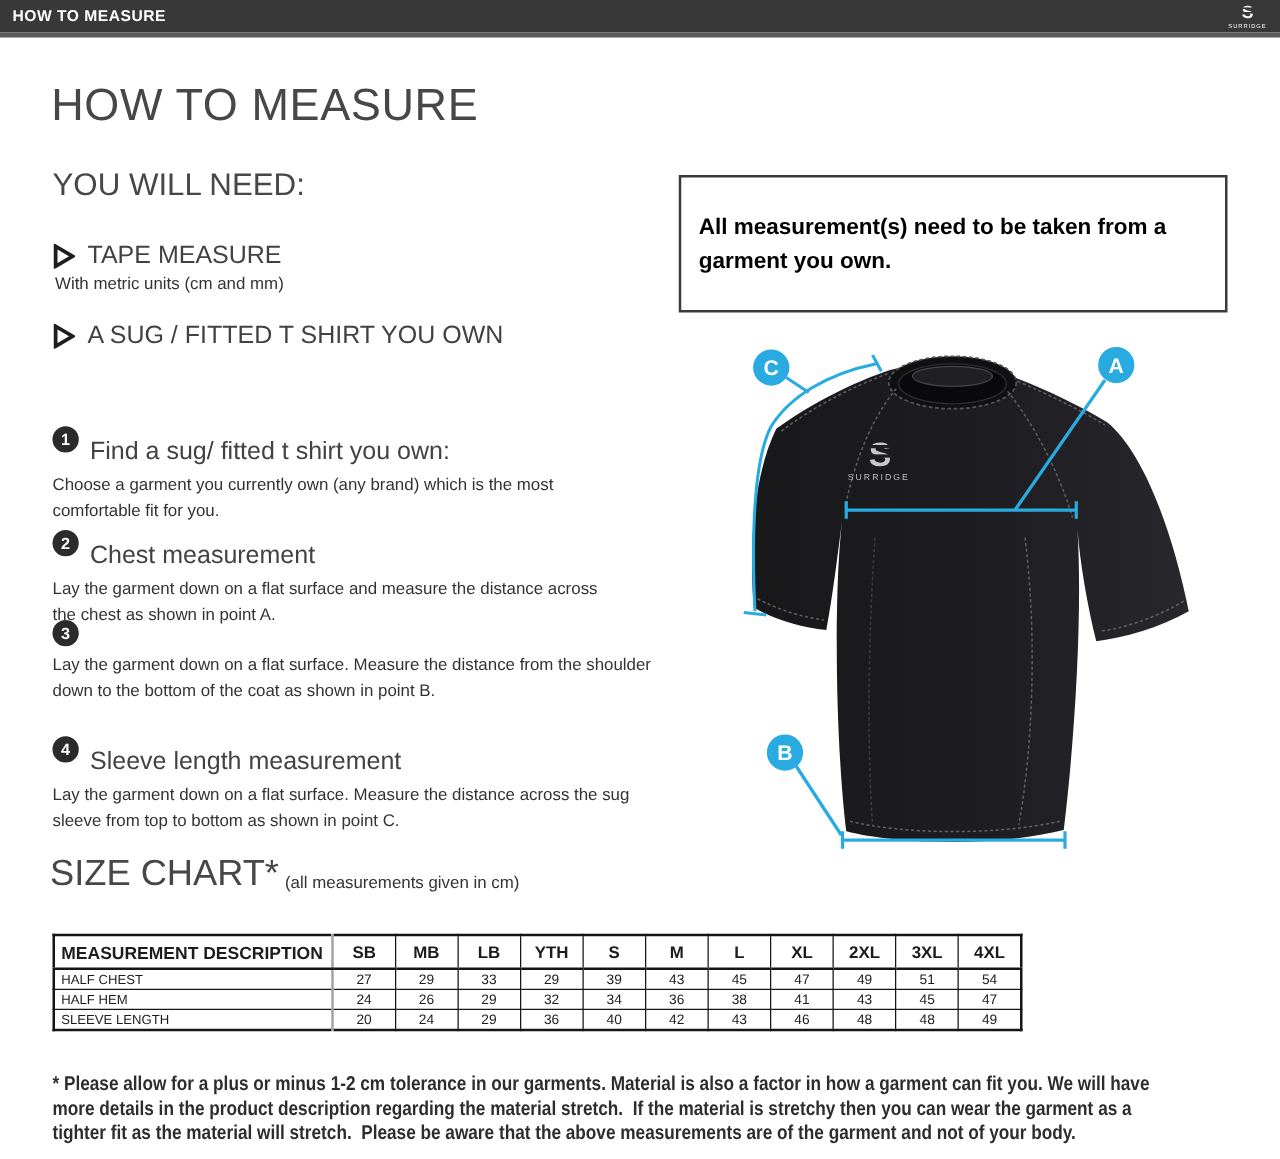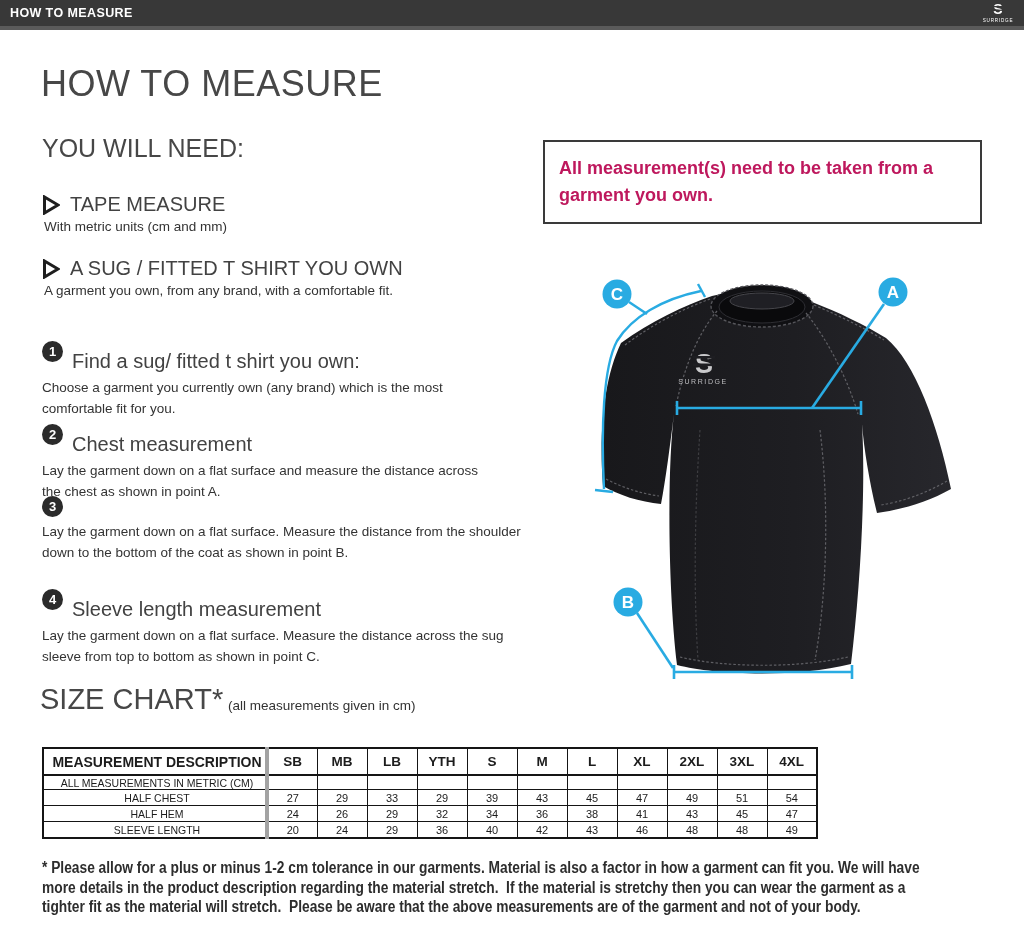--- a/index.html
+++ b/index.html
@@ -30,34 +30,34 @@
   #step-1{top:330px;} #step-2{top:413px;} #step-3{top:496px;} #step-4{top:578px;}
   .step-head{display:flex;align-items:center;gap:9px;}
   .step-num{width:21px;height:21px;border-radius:50%;background:#2b2b2b;color:#fff;
     font-size:13px;font-weight:bold;display:flex;align-items:center;justify-content:center;flex:0 0 auto;}
   .step-title{font-size:20px;color:#424242;margin-top:20px;}
   .step-body{margin-top:5px;font-size:13.5px;line-height:1.55;color:#333;}
   .w1{width:436px;} .w2{width:458px;} .w3{width:506px;} .w4{width:468px;}
 
   
   .note-box{position:absolute;left:543px;top:140px;width:439px;box-sizing:border-box;
-    border:2.5px solid #3a3a3a;padding:13px 14px;font-size:18px;font-weight:bold;
-    color:#be185d;line-height:1.5;}
+    border:2.5px solid #3a3a3a;padding:26px 14px;font-size:18px;font-weight:bold;
+    color:#000000;line-height:1.5;}
 
   
   .shirt-svg{position:absolute;left:560px;top:240px;}
 
   
   .sc-heading{position:absolute;left:40px;top:683px;font-size:29px;color:#474747;}
   .sc-note{position:absolute;left:228px;top:698px;font-size:13.5px;color:#333;text-align:right;}
   #size-table{position:absolute;left:42px;top:747px;width:776px;border-collapse:collapse;
     table-layout:fixed;color:#1c1c1c;border:2px solid #151515;}
   #size-table th,#size-table td{border:1px solid #151515;overflow:hidden;white-space:nowrap;padding:0;}
   #size-table thead th{height:25px;font-size:13.5px;font-weight:bold;text-align:center;border-bottom:2px solid #151515;}
-  #size-table th.desc,#size-table td.desc{width:216px;text-align:center;padding-left:5px;border-right:4px solid #a3a3a3;}
+  #size-table th.desc,#size-table td.desc{width:216px;text-align:left;padding-left:5px;border-right:2px solid #a3a3a3;}
   #size-table thead th.desc{font-size:14px;}
   #size-table .metric-row td{height:13px;font-size:9.5px;font-weight:bold;}
   #size-table tbody td{height:15px;font-size:11px;text-align:center;}
   #size-table tbody td.desc{font-weight:normal;font-size:10.5px;}
 
   
   .footer{position:absolute;left:42px;top:858px;width:1200px;transform:scaleX(.86);
     transform-origin:0 0;font-size:16px;font-weight:bold;color:#2d2d2d;line-height:19.5px;}
   .footer div{white-space:pre;}
 </style>
@@ -89,21 +89,20 @@
   <div class="need-sub">With metric units (cm and mm)</div>
 </div>
 
 <div class="need-item" id="need-2">
   <div class="row">
     <svg width="18" height="20" viewBox="0 0 18 20">
       <polygon points="2.5,2 16,10 2.5,18" fill="#ffffff" stroke="#1e1e1e" stroke-width="3"></polygon>
     </svg>
     <span class="need-title">A SUG / FITTED T SHIRT YOU OWN</span>
   </div>
-  <div class="need-sub">A garment you own, from any brand, with a comfortable fit.</div>
 </div>
 
 <div class="step" id="step-1">
   <div class="step-head">
     <span class="step-num">1</span>
     <span class="step-title">Find a sug/ fitted t shirt you own:</span>
   </div>
   <div class="step-body w1">Choose a garment you currently own (any brand) which is the most comfortable fit for you.</div>
 </div>
 
@@ -224,34 +223,20 @@
         <th>S</th>
         <th>M</th>
         <th>L</th>
         <th>XL</th>
         <th>2XL</th>
         <th>3XL</th>
         <th>4XL</th>
       </tr>
     </thead>
     <tbody>
-      <tr class="metric-row">
-        <td class="desc">ALL MEASUREMENTS IN METRIC (CM)</td>
-        <td></td>
-        <td></td>
-        <td></td>
-        <td></td>
-        <td></td>
-        <td></td>
-        <td></td>
-        <td></td>
-        <td></td>
-        <td></td>
-        <td></td>
-      </tr>
       <tr>
         <td class="desc">HALF CHEST</td>
         <td>27</td>
         <td>29</td>
         <td>33</td>
         <td>29</td>
         <td>39</td>
         <td>43</td>
         <td>45</td>
         <td>47</td>

